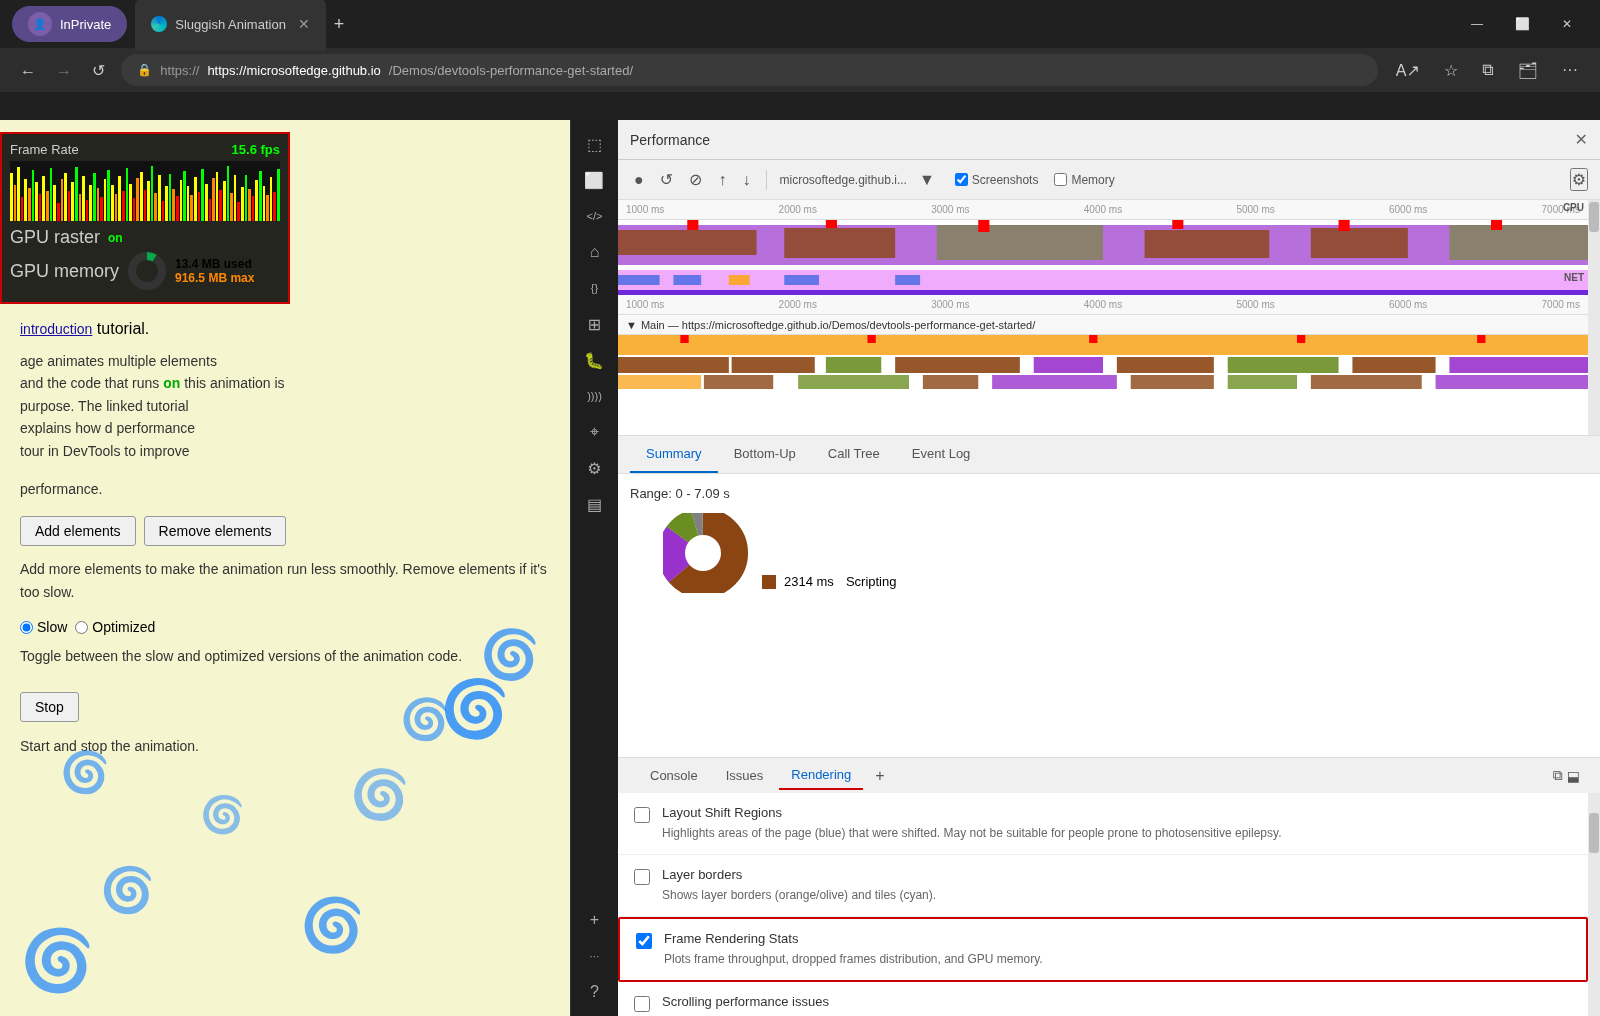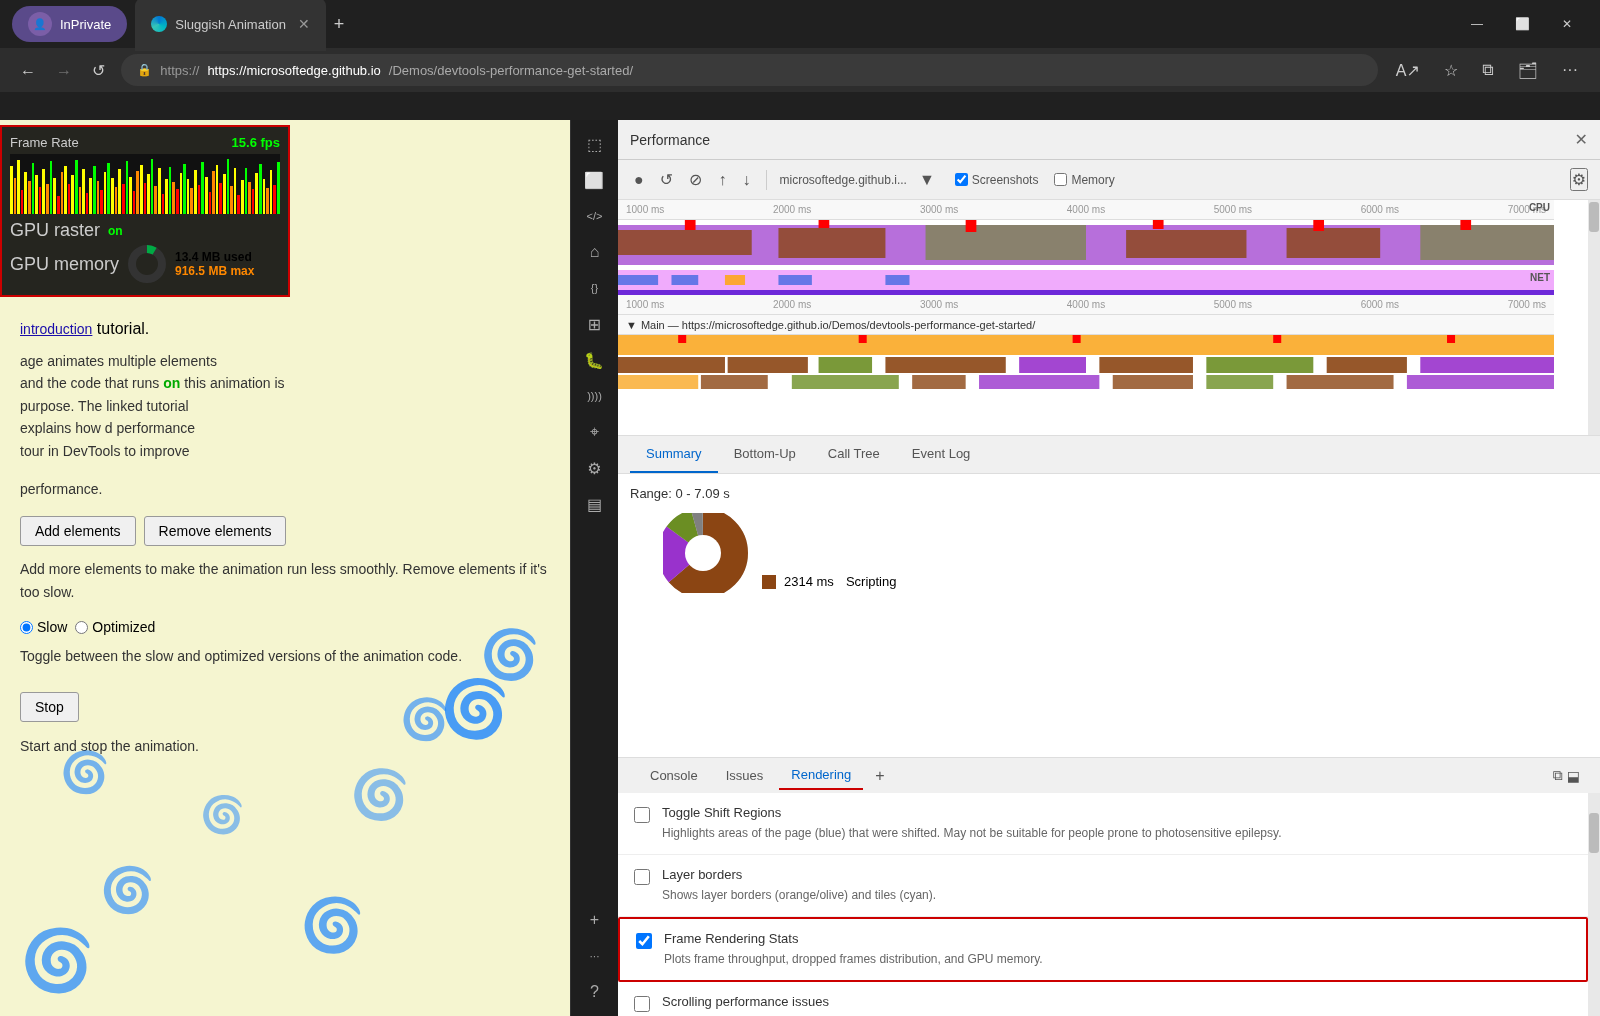--- a/index.html
+++ b/index.html
@@ -22,21 +22,21 @@
     .window-controls { display: flex; gap: 0; margin-left: auto; }
     .win-btn { color: #ccc; background: none; border: none; font-size: 12px; cursor: pointer; padding: 0 16px; height: 36px; }
 
     
     .main-content { display: flex; height: 896px; }
 
     
     .webpage { width: 570px; background: #f5f5d0; overflow: hidden; position: relative; }
 
     
-    .frame-rate-overlay { position: absolute; top: 5px; left: 0; width: 290px; background: rgba(0,0,0,0.85); color: white; padding: 8px; border: 2px solid #cc0000; z-index: 10; }
+    .frame-rate-overlay { position: absolute; top: 12px; left: 0; width: 290px; background: rgba(0,0,0,0.85); color: white; padding: 8px; border: 2px solid #cc0000; z-index: 10; }
     .fps-row { display: flex; justify-content: space-between; align-items: center; margin-bottom: 4px; }
     .fps-label { font-size: 13px; color: #ccc; }
     .fps-value { font-size: 13px; color: #00ff00; font-weight: bold; }
     .fps-bar-container { height: 60px; background: #111; margin-bottom: 6px; display: flex; gap: 1px; align-items: flex-end; overflow: hidden; }
     .fps-bar { width: 3px; background: #ff0; display: inline-block; }
     .gpu-row { display: flex; align-items: center; gap: 8px; margin: 3px 0; }
     .gpu-label { font-size: 18px; color: #ccc; min-width: 80px; }
     .gpu-value-green { color: #00ff00; font-size: 12px; font-weight: bold; }
     .gpu-donut { width: 40px; height: 40px; }
     .gpu-mem-values { font-size: 12px; }
@@ -348,21 +348,21 @@
         <span>Screenshots</span>
       </div>
       <div class="perf-checkbox-row">
         <input type="checkbox" style="">
         <span>Memory</span>
       </div>
       <button class="perf-gear">⚙</button>
     </div>
 
     <div class="timeline-area">
-      <div style="display:flex;gap:34px;">
+      <div style="display:flex;">
         <div style="flex:1;overflow:hidden;">
 
           <div class="cpu-track" style="position:relative;height:70px;">
             <div class="timeline-ruler">
               <div class="ruler-marks">
                 <span style="font-size:10px;color:#999;">1000 ms</span>
                 <span style="font-size:10px;color:#999;">2000 ms</span>
                 <span style="font-size:10px;color:#999;">3000 ms</span>
                 <span style="font-size:10px;color:#999;">4000 ms</span>
                 <span style="font-size:10px;color:#999;">5000 ms</span>
@@ -515,21 +515,21 @@
         </div>
       </div>
 
       <div style="display:flex;flex:1;overflow:hidden;">
         <div class="rendering-panel">
 
           <div class="rendering-item">
             <div class="rendering-item-header">
               <input type="checkbox" class="rendering-checkbox" style="">
               <div class="rendering-item-content">
-                <div class="rendering-item-title">Toggle Shift Regions</div>
+                <div class="rendering-item-title">Layout Shift Regions</div>
                 <div class="rendering-item-desc">Highlights areas of the page (blue) that were shifted. May not be suitable for people prone to photosensitive epilepsy.</div>
               </div>
             </div>
           </div>
 
           <div class="rendering-item">
             <div class="rendering-item-header">
               <input type="checkbox" class="rendering-checkbox" style="">
               <div class="rendering-item-content">
                 <div class="rendering-item-title">Layer borders</div>

